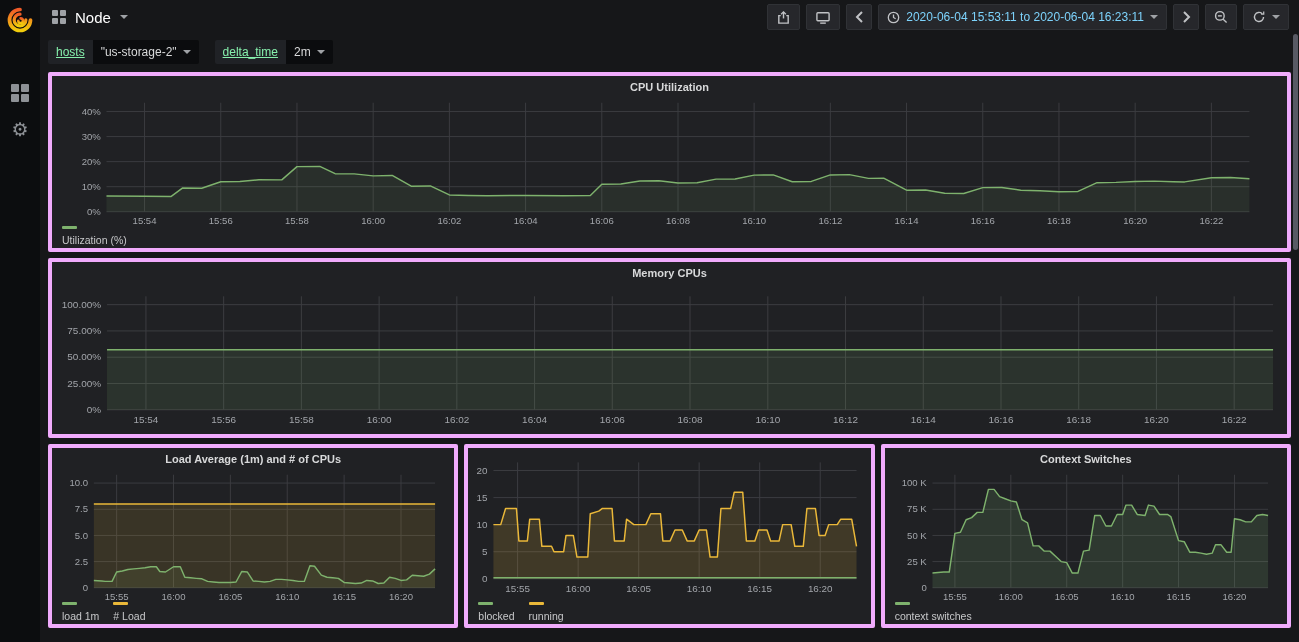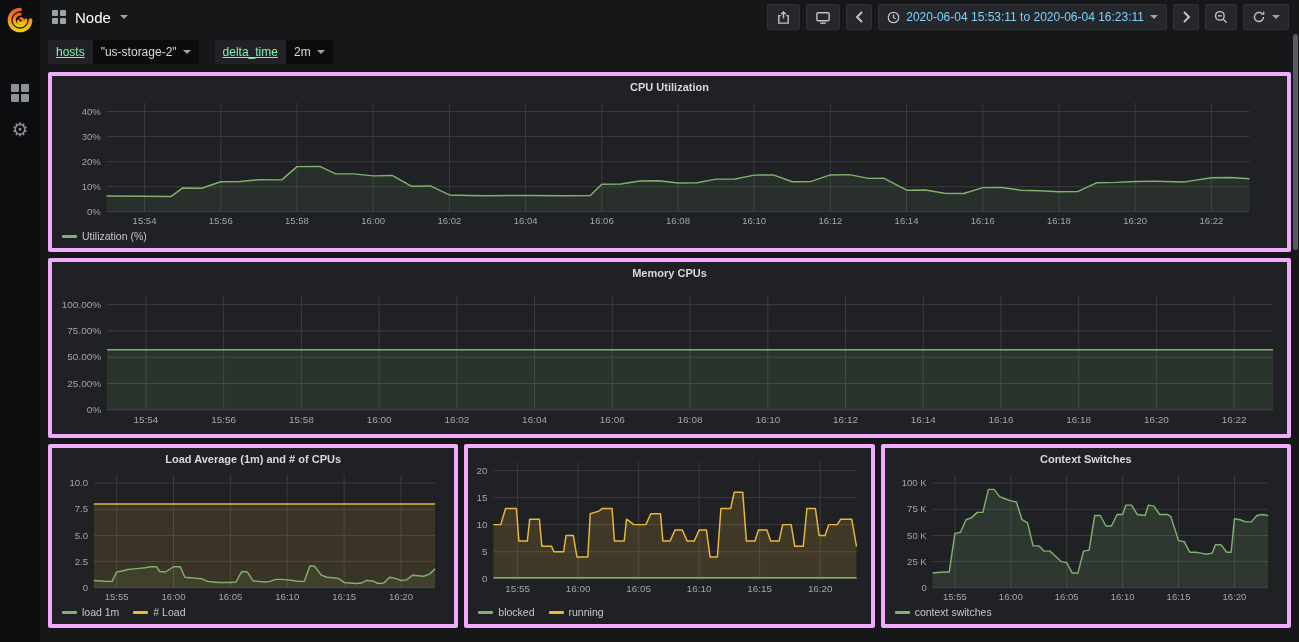--- a/index.html
+++ b/index.html
@@ -37,21 +37,21 @@
   .dash { padding:2px 8px 8px 8px; display:flex; flex-direction:column; gap:6px; }
   .row3 { display:flex; gap:6px; height:184px; }
   .panel { background:#202124; border:4px solid #f0abfc; border-radius:2px; display:flex; flex-direction:column; }
   .panel.big { height:180px; }
   .row3 .panel { flex:1 1 0; }
   .p-title { height:21px; display:flex; align-items:center; justify-content:center; font-size:11px; font-weight:bold; color:#d8d9da; cursor:pointer; }
   .plot { flex:1 1 auto; position:relative; }
   .plot svg { position:absolute; inset:0; width:100%; height:100%; cursor:crosshair; }
   svg .tick { font-family:"Liberation Sans", sans-serif; font-size:10px; fill:#a2a5aa; }
   .legend { height:20px; display:flex; align-items:center; gap:14px; padding:0 0 4px 10px; }
-  .legend .item { display:flex; align-items:center; gap:5px; font-size:10.5px; color:#c7c8ca; cursor:pointer; }
+  .legend .item { display:flex; align-items:flex-start; gap:5px; font-size:10.5px; color:#c7c8ca; cursor:pointer;flex-direction:column; }
   .legend .swatch { width:15px; height:3px; border-radius:1px; display:inline-block; }
 
   
   .scrollbar { position:absolute; right:1px; top:0; width:5px; height:642px; z-index:9; }
   .scroll-thumb { position:absolute; top:34px; width:5px; height:216px; background:#585a64; border-radius:3px; cursor:grab; }
 </style>
 </head>
 <body>
 
 <aside class="sidebar">

